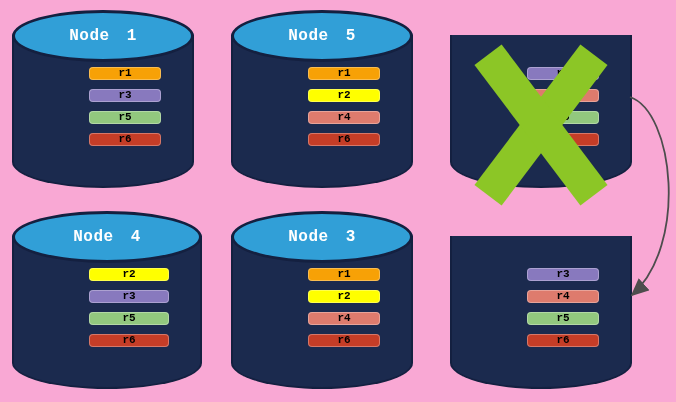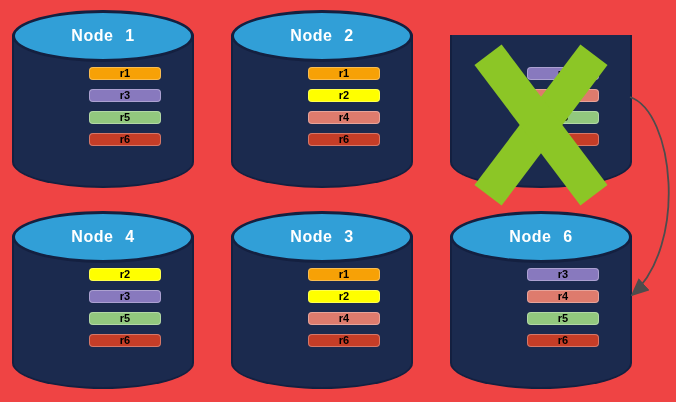--- a/index.html
+++ b/index.html
@@ -1,30 +1,30 @@
 <!DOCTYPE html>
 <html style="--cyl-body: #1B2A4E; --cyl-edge: #142040; --cyl-top: #319FD7; --title-color: #FFFFFF; --bar-label: #000000; --x-color: #8CC626;"><head>
 <meta charset="utf-8">
 <style>
   html, body { margin: 0; padding: 0; background: #ffffff; }
   .canvas {
     position: relative;
     width: 676px;
     height: 402px;
-    background: #ef4444;
+    background: #f9a8d4;
     overflow: hidden;
-    font-family: Liberation Sans, sans-serif;
+    font-family: Liberation Mono, monospace;
   }
   .nodes { position: absolute; inset: 0; }
 
   .node { position: absolute; width: 182px; height: 178px; }
   .node:nth-child(1) { left: 12px;  top: 10px;  }
   .node:nth-child(2) { left: 231px; top: 10px;  }
   .node:nth-child(3) { left: 450px; top: 10px;  }
-  .node:nth-child(4) { left: 12px;  top: 211px; }
+  .node:nth-child(4) { left: 12px;  top: 211px; padding-left: 8px; }
   .node:nth-child(5) { left: 231px; top: 211px; }
   .node:nth-child(6) { left: 450px; top: 211px; }
 
   .cyl-body {
     position: absolute; left: 0; right: 0; top: 25px; bottom: 0;
     background: var(--cyl-body, #1B2A4E);
     border: 2px solid var(--cyl-edge, #142040);
     border-top: none;
     border-radius: 0 0 50% 50% / 0 0 26px 26px;
     box-sizing: border-box;
@@ -101,21 +101,21 @@
           <div class="bar" style="background: rgb(197, 61, 39);">
             <span>r6</span>
           </div>
         </div>
 
   </div>
 
   <div class="node">
     <div class="cyl-body"></div>
     <div class="cyl-top">
-      <span class="node-title">Node 2</span>
+      <span class="node-title">Node 5</span>
     </div>
     <div class="bars">
           <div class="bar" style="background: rgb(247, 161, 6);">
             <span>r1</span>
           </div>
           <div class="bar" style="background: rgb(255, 255, 0);">
             <span>r2</span>
           </div>
           <div class="bar" style="background: rgb(222, 123, 109);">
             <span>r4</span>
@@ -188,23 +188,20 @@
           </div>
           <div class="bar" style="background: rgb(197, 61, 39);">
             <span>r6</span>
           </div>
         </div>
 
   </div>
 
   <div class="node">
     <div class="cyl-body"></div>
-    <div class="cyl-top">
-      <span class="node-title">Node 6</span>
-    </div>
     <div class="bars">
           <div class="bar" style="background: rgb(136, 121, 190);">
             <span>r3</span>
           </div>
           <div class="bar" style="background: rgb(222, 123, 109);">
             <span>r4</span>
           </div>
           <div class="bar" style="background: rgb(146, 200, 126);">
             <span>r5</span>
           </div>

